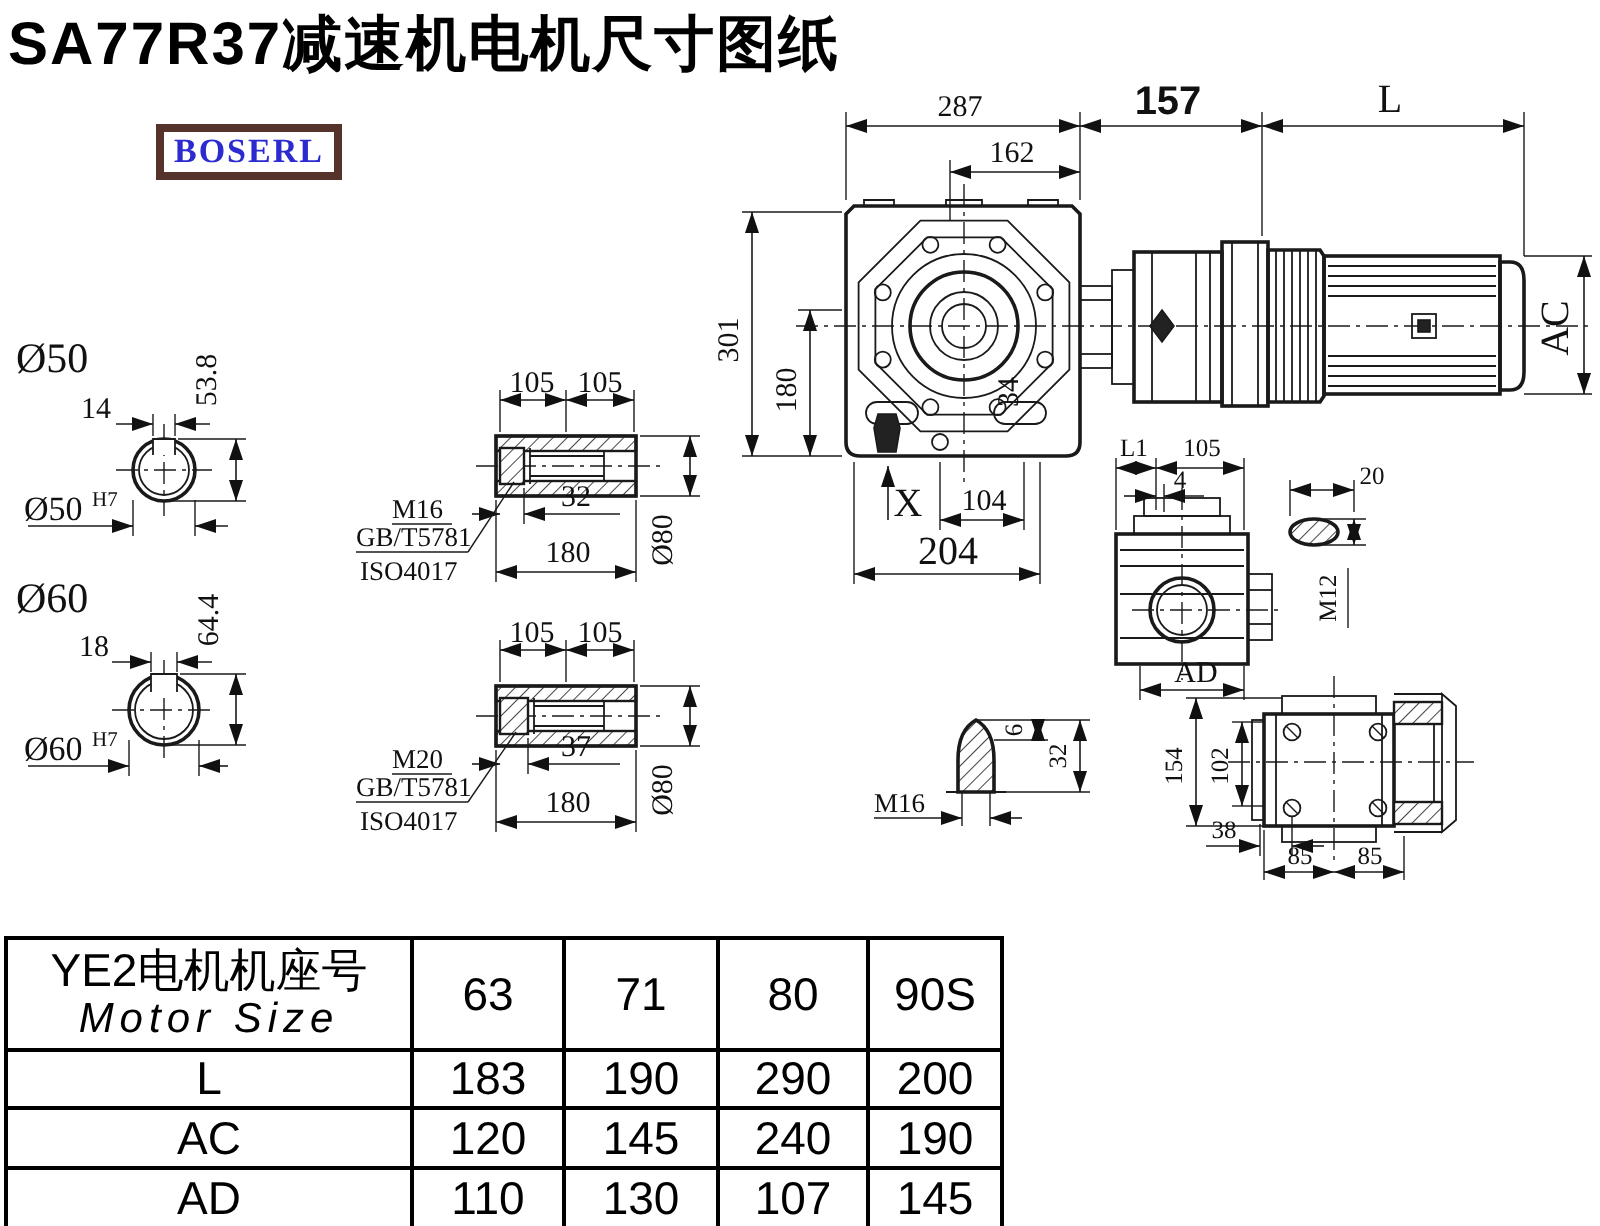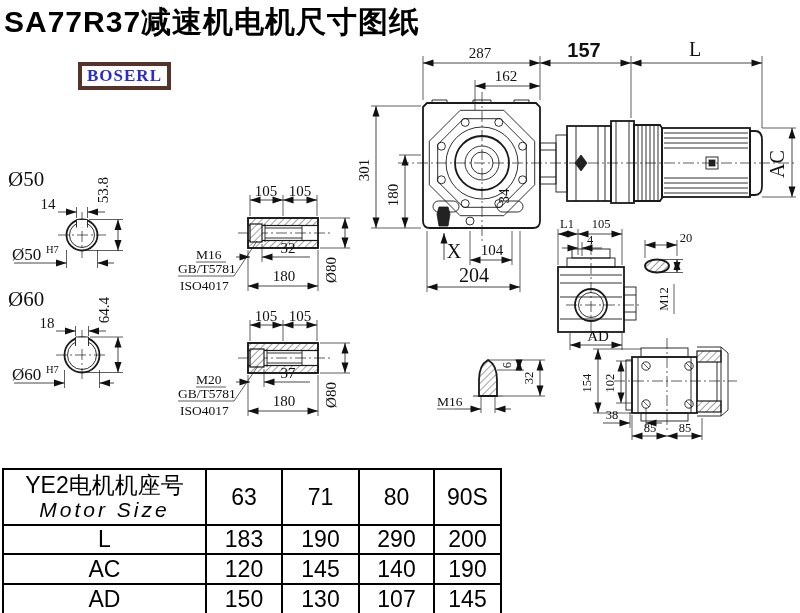--- a/index.html
+++ b/index.html
@@ -412,25 +412,25 @@
         <td class="cellv">L</td>
         <td class="cellv">183</td>
         <td class="cellv">190</td>
         <td class="cellv">290</td>
         <td class="cellv">200</td>
       </tr>
       <tr class="r2">
         <td class="cellv">AC</td>
         <td class="cellv">120</td>
         <td class="cellv">145</td>
-        <td class="cellv">140</td>
+        <td class="cellv">240</td>
         <td class="cellv">190</td>
       </tr>
       <tr class="r2">
         <td class="cellv">AD</td>
-        <td class="cellv">150</td>
+        <td class="cellv">110</td>
         <td class="cellv">130</td>
         <td class="cellv">107</td>
         <td class="cellv">145</td>
       </tr>
     </tbody>
   </table>
 </div>
 
 </body></html>

